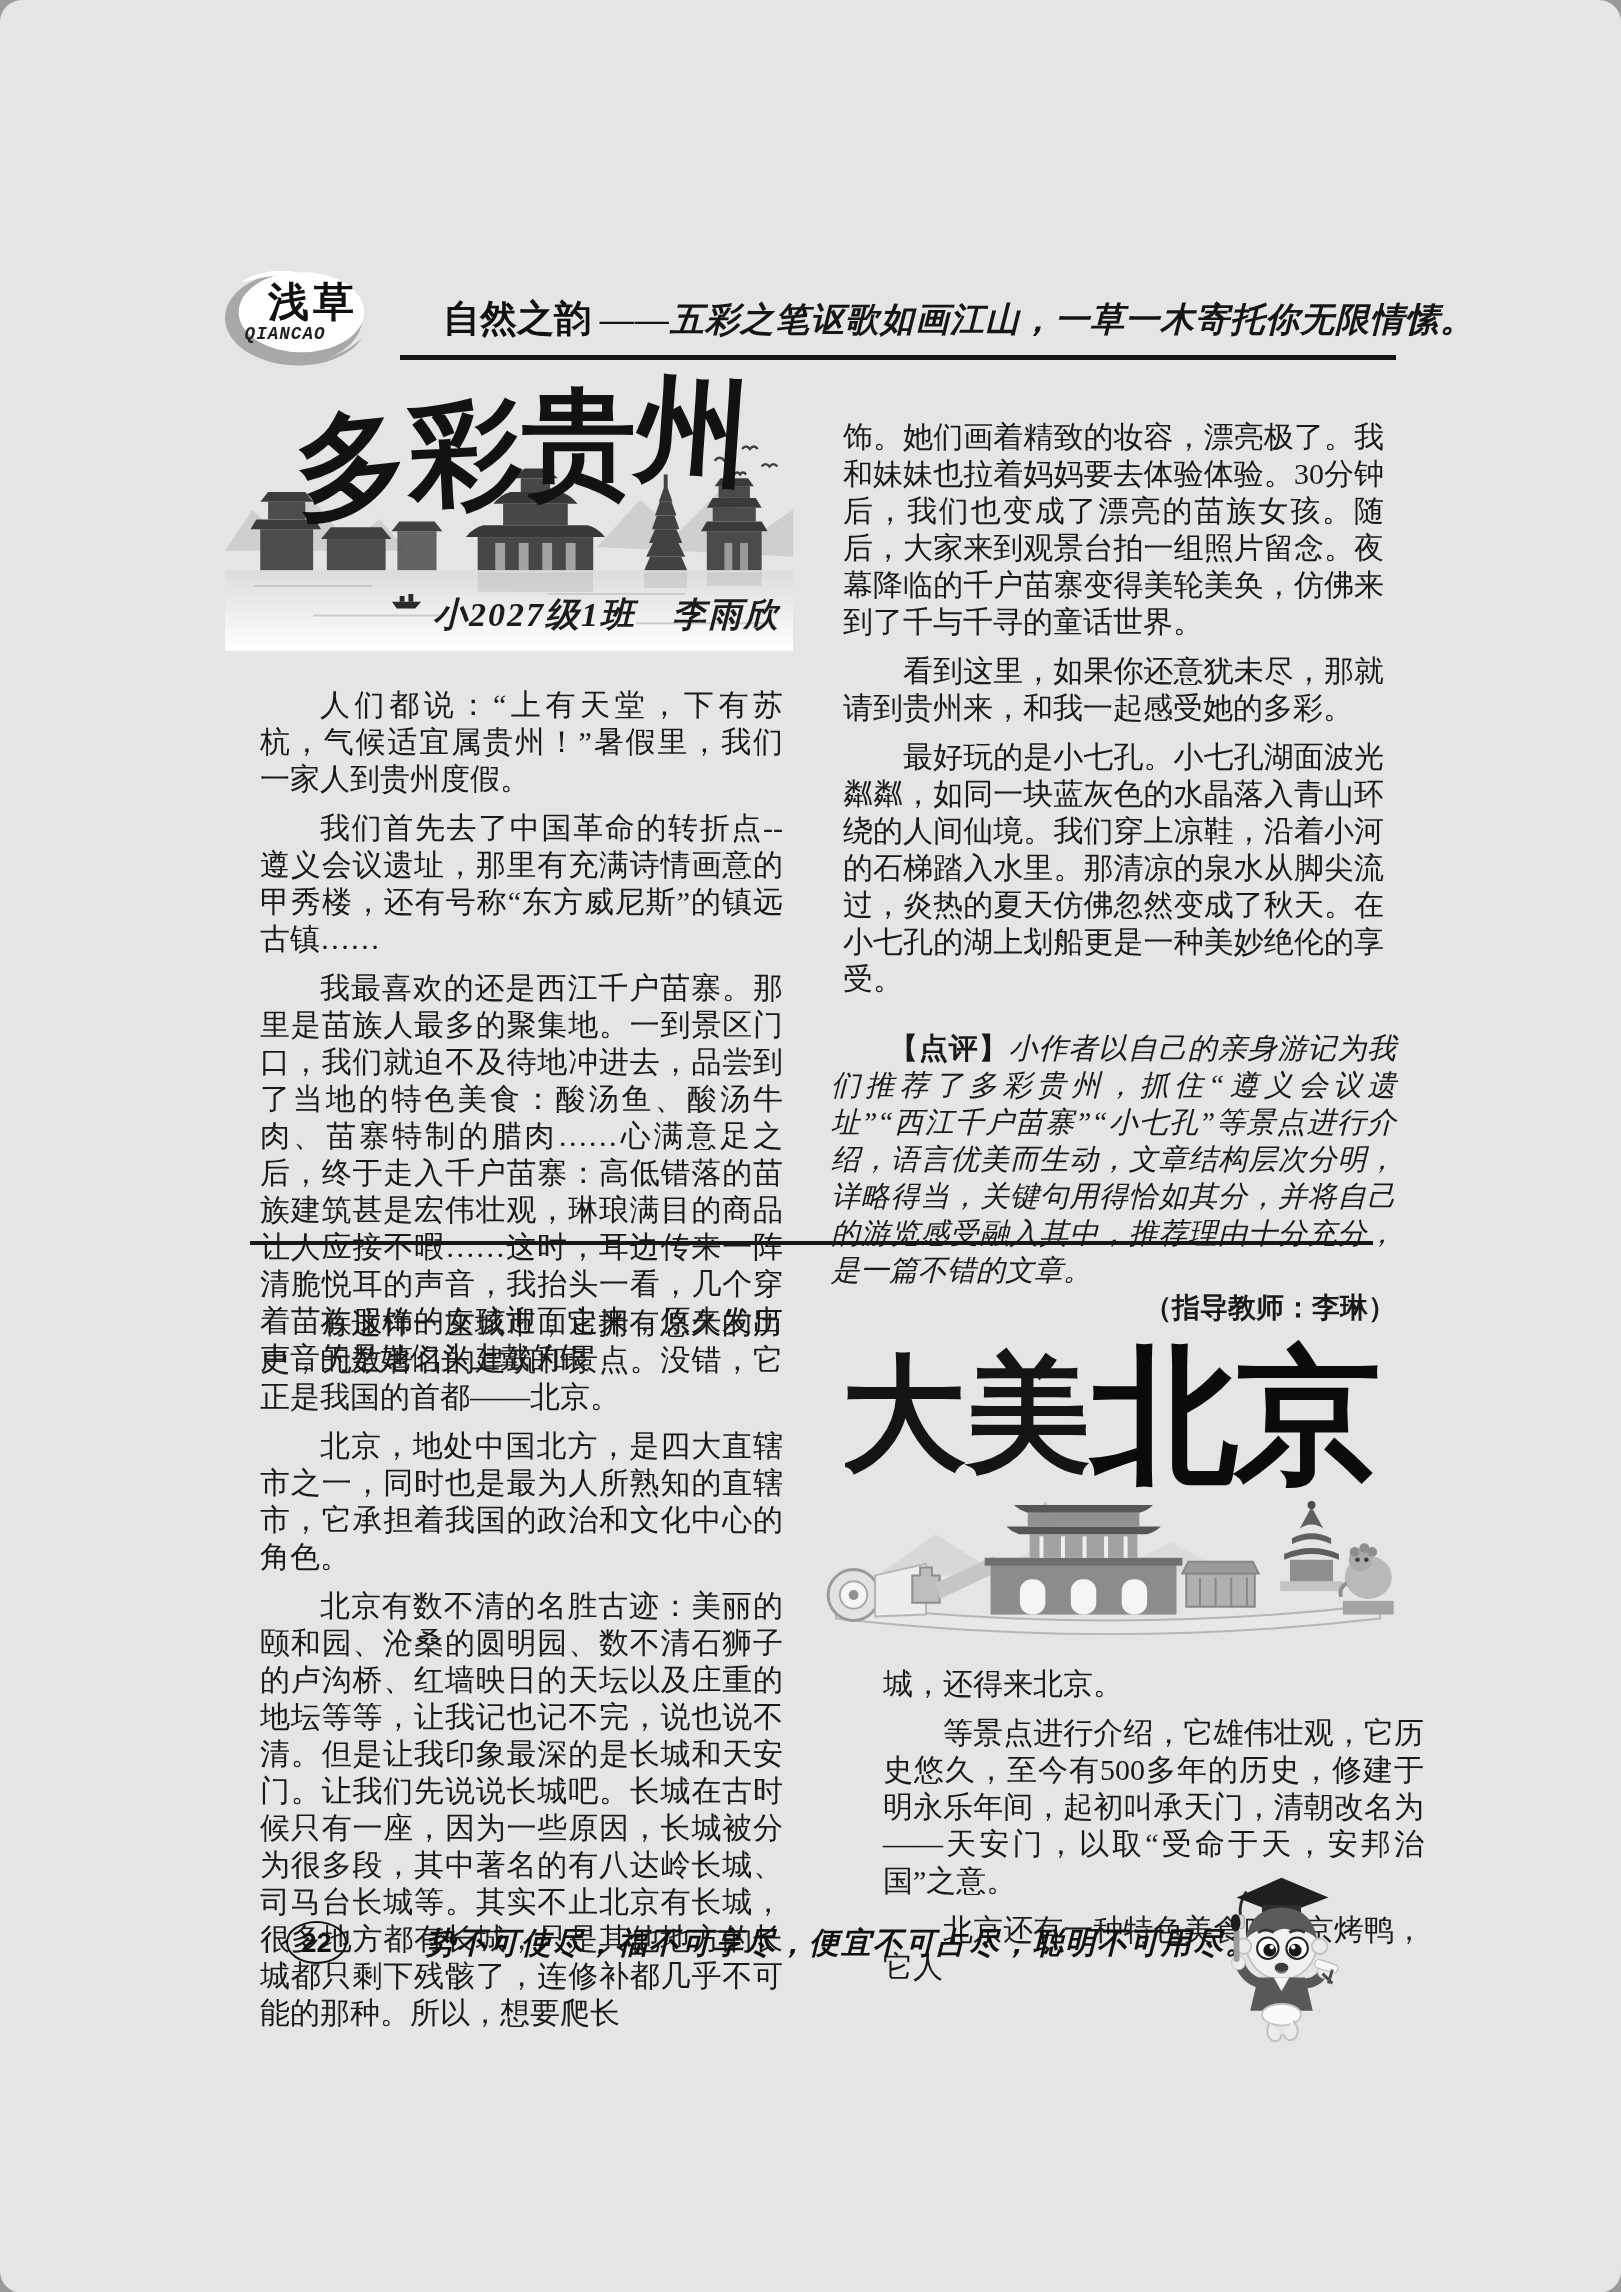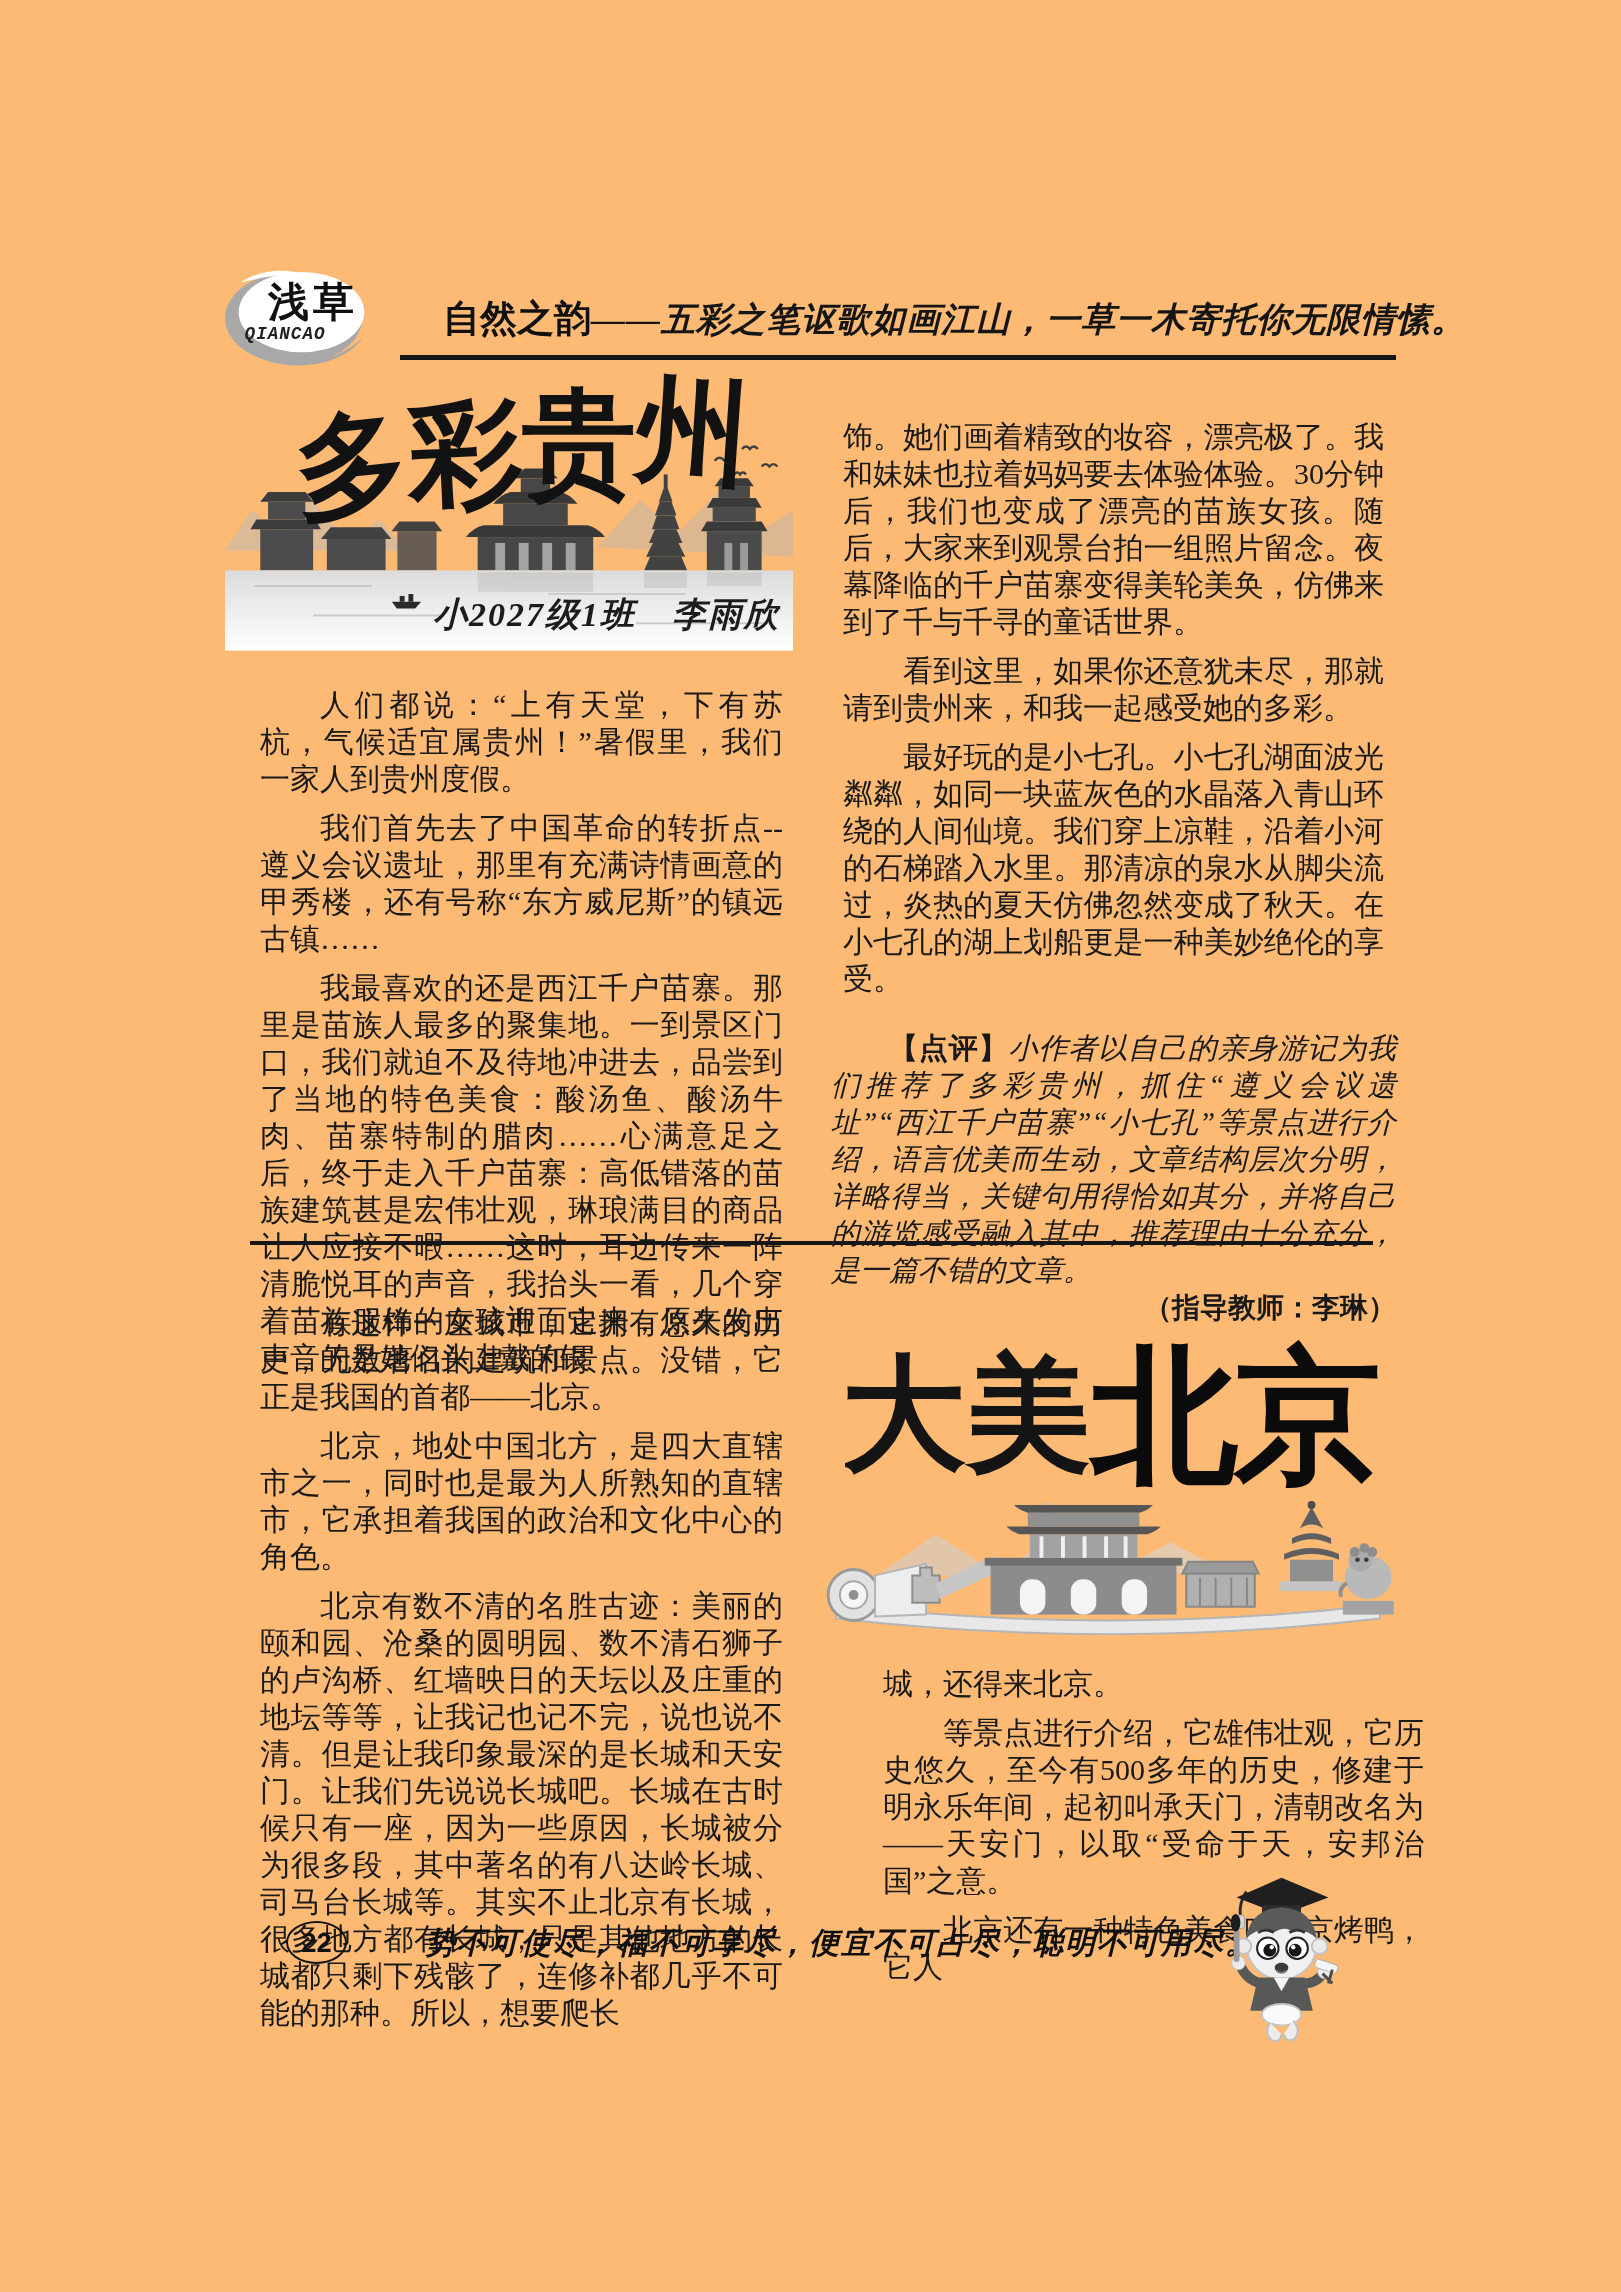--- a/index.html
+++ b/index.html
@@ -1,27 +1,27 @@
 <!DOCTYPE html>
 <html><head>
 <meta charset="utf-8">
 <style>
   html,body{margin:0;padding:0;background:#9a9a9a;}
-  .page{position:relative;width:1621px;height:2293px;background:#fdba74;margin:0 auto;overflow:hidden;
-        font-family:"Liberation Serif","DejaVu Serif",serif;color:#1a1a1a;}
+  .page{position:relative;width:1621px;height:2293px;background:#e5e5e5;margin:0 auto;overflow:hidden;
+        font-family:"Liberation Serif","DejaVu Serif",serif;color:#1a1a1a;border-radius:22px;}
   
   .logo{position:absolute;left:223px;top:269px;width:153px;height:102px;}
   .logo svg{position:absolute;left:0;top:0;}
   .logo-cn{position:absolute;left:45px;top:5.9px;font-size:41px;font-weight:900;letter-spacing:3.9px;
            font-family:"DejaVu Serif",serif;color:#111;}
   .logo-en{position:absolute;left:21.6px;top:55px;font-size:17.6px;font-style:italic;font-weight:700;
            font-family:Liberation Mono, monospace;color:#222;letter-spacing:1px;}
   .slogan{position:absolute;left:443px;top:294px;width:961px;white-space:nowrap;}
   .slogan .strong{font-size:37px;font-weight:900;font-family:"Liberation Sans","DejaVu Sans",sans-serif;color:#101010;}
-  .slogan .tail{font-size:34px;font-style:italic;font-weight:600;color:#151515;letter-spacing:1px;}
+  .slogan .tail{font-size:34px;font-style:italic;font-weight:600;color:#151515;letter-spacing:1px;margin-left:9px;}
   .header-rule{position:absolute;left:400px;top:355px;width:996px;height:4.9px;background:#161616;}
   
   .art1-media{position:absolute;left:225px;top:384px;width:568px;height:267px;}
   .art1-media svg{position:absolute;left:0;top:0;}
   .art1-title{position:absolute;left:69px;top:2px;width:431px;display:flex;justify-content:space-between;}
   .art1-title span{font-size:114px;font-weight:900;font-family:"DejaVu Serif",serif;color:#121212;line-height:1;}
   .t0{transform:translateY(21.6px) rotate(-6deg);}
   .t1{transform:translateY(9.8px) rotate(-3deg);}
   .t2{transform:translateY(0px);}
   .t3{transform:translateY(-11.8px) rotate(4deg);}

